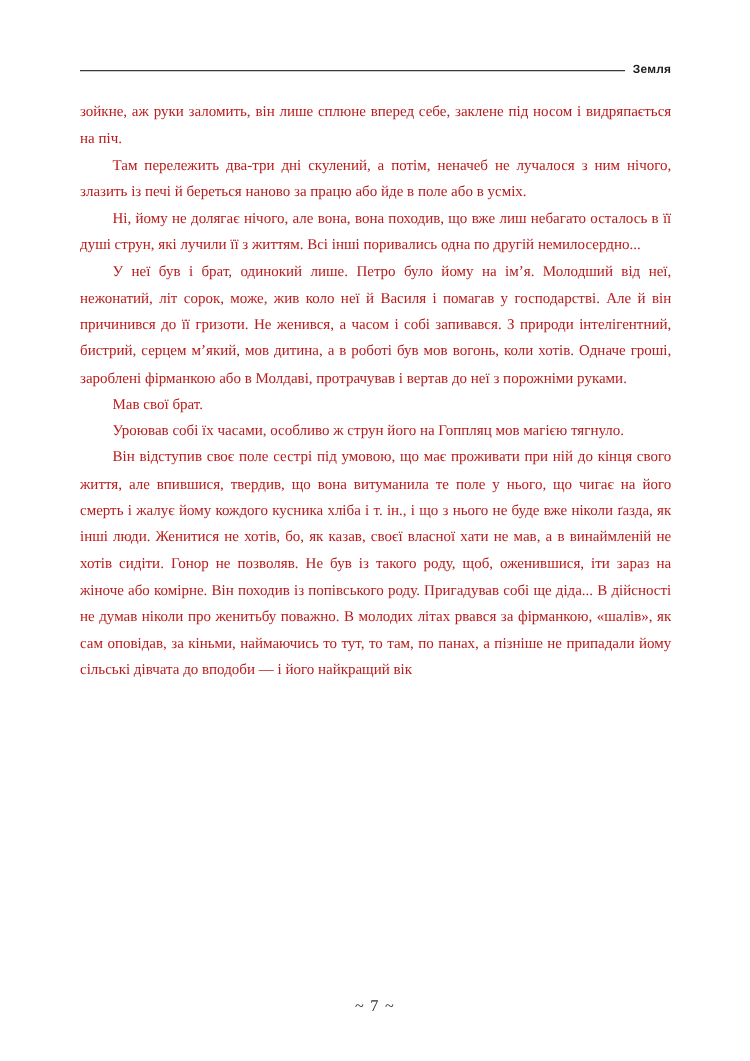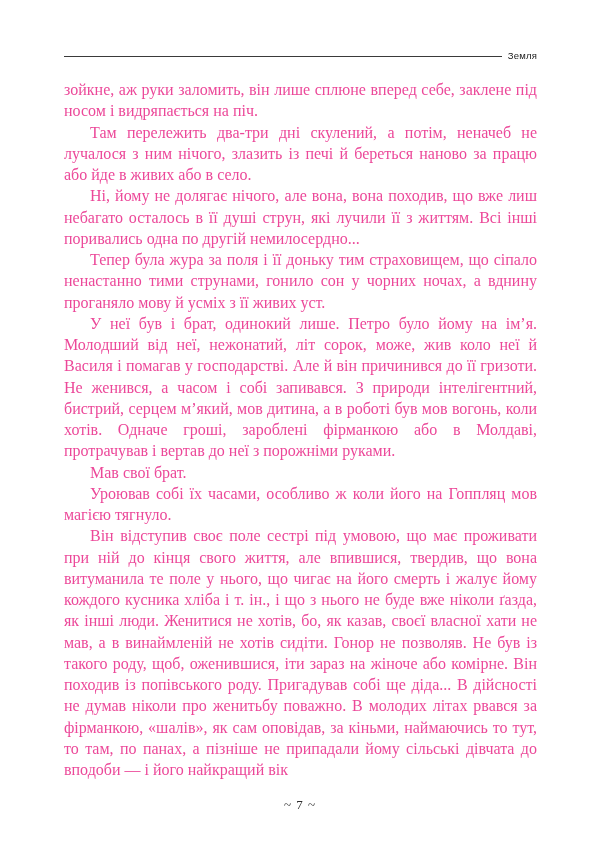--- a/index.html
+++ b/index.html
@@ -34,41 +34,41 @@
   .running-head .rule {
     flex: 1 1 auto;
     height: 1px;
     background: #3a3a3a;
   }
 
   .running-head .head-title {
     flex: 0 0 auto;
     font-family: "Liberation Sans", "DejaVu Sans", sans-serif;
     font-size: 9.5px;
-    font-weight: 400;
+    font-weight: 700;
     letter-spacing: 0.2px;
     color: #1c1c1c;
     white-space: nowrap;
     line-height: 1;
   }
 
   
   .text-column {
     position: absolute;
     left: 64px;
     top: 79px;
     width: 473px;
   }
 
   .para {
     margin: 0;
     font-family: "Liberation Serif", "DejaVu Serif", serif;
-    font-size: 16px;
+    font-size: 12px;
     line-height: 21.25px;
-    color: #ec4899;
+    color: #b91c1c;
     text-align: justify;
     text-justify: inter-word;
     text-indent: 26px;
     hyphens: none;
     -webkit-hyphens: none;
   }
 
   .para.no-indent {
     text-indent: 0;
   }
@@ -97,24 +97,23 @@
 
 <div class="page">
 
   <div class="running-head">
     <span class="rule"></span>
     <span class="head-title">Земля</span>
   </div>
 
   <div class="text-column">
       <p class="para no-indent">зойкне, аж руки заломить, він лише сплюне вперед себе, заклене під носом і видряпається на піч.</p>
-      <p class="para">Там перележить два-три дні скулений, а потім, неначеб не лучалося з ним нічого, злазить із печі й береться наново за працю або йде в живих або в село.</p>
+      <p class="para">Там перележить два-три дні скулений, а потім, неначеб не лучалося з ним нічого, злазить із печі й береться наново за працю або йде в поле або в усміх.</p>
       <p class="para">Ні, йому не долягає нічого, але вона, вона походив, що вже лиш небагато осталось в її душі струн, які лучили її з життям. Всі інші поривались одна по другій немилосердно...</p>
-      <p class="para">Тепер була жура за поля і її доньку тим страховищем, що сіпало ненастанно тими струнами, гонило сон у чорних ночах, а вднину проганяло мову й усміх з її живих уст.</p>
       <p class="para">У неї був і брат, одинокий лише. Петро було йому на ім’я. Молодший від неї, нежонатий, літ сорок, може, жив коло неї й Василя і помагав у господарстві. Але й він причинився до її гризоти. Не женився, а часом і собі запивався. З природи інтелігентний, бистрий, серцем м’який, мов дитина, а в роботі був мов вогонь, коли хотів. Одначе гроші, зароблені фірманкою або в Молдаві, протрачував і вертав до неї з порожніми руками.</p>
       <p class="para">Мав свої брат.</p>
-      <p class="para">Уроював собі їх часами, особливо ж коли його на Гоппляц мов магією тягнуло.</p>
+      <p class="para">Уроював собі їх часами, особливо ж струн його на Гоппляц мов магією тягнуло.</p>
       <p class="para">Він відступив своє поле сестрі під умовою, що має проживати при ній до кінця свого життя, але впившися, твердив, що вона витуманила те поле у нього, що чигає на його смерть і жалує йому кождого кусника хліба  і т. ін., і що з нього не буде вже ніколи ґазда, як інші люди. Женитися не хотів, бо, як казав, своєї власної хати не мав, а в винаймленій не хотів сидіти. Гонор не позволяв. Не був із такого роду, щоб, оженившися, іти зараз на жіноче або комірне. Він походив із попівського роду. Пригадував собі ще діда... В дійсності не думав ніколи про женитьбу поважно. В молодих літах рвався за фірманкою, «шалів», як сам оповідав, за кіньми, наймаючись то тут, то там, по панах, а пізніше не припадали йому сільські дівчата до вподоби — і його найкращий вік</p>
     </div>
 
   <div class="folio">~ 7 ~</div>
 
 </div>
 
 </body></html>

